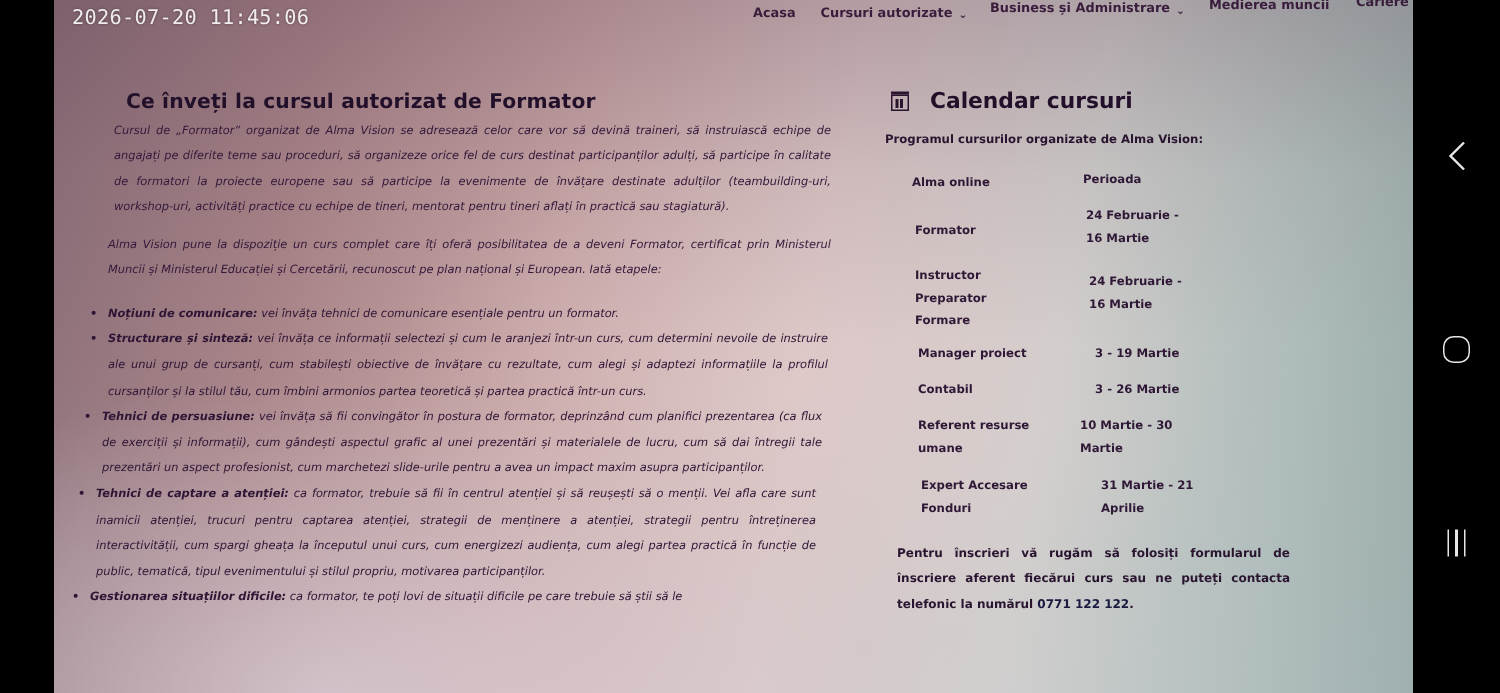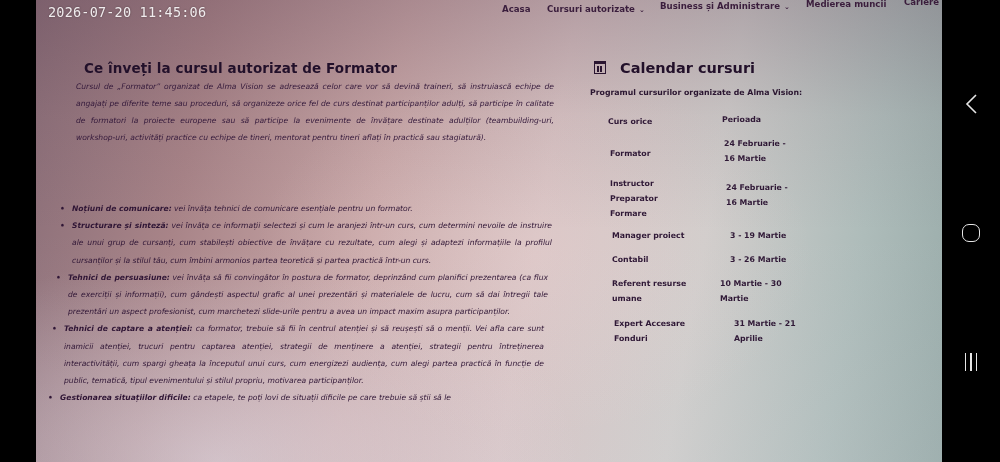--- a/index.html
+++ b/index.html
@@ -92,53 +92,54 @@
     </div>
     <div class="nav-item" style="left:402px; top:-7px;">
       <span>Cariere</span>
     </div>
   </nav>
 
   <h1 class="main-title">Ce înveți la cursul autorizat de Formator</h1>
 
   <p class="para" style="top:78px;">Cursul de „Formator” organizat de Alma Vision se adresează celor care vor să devină traineri, să instruiască echipe de angajați pe diferite teme sau proceduri, să organizeze orice fel de curs destinat participanților adulți, să participe în calitate de formatori la proiecte europene sau să participe la evenimente de învățare destinate adulților (teambuilding-uri, workshop-uri, activități practice cu echipe de tineri, mentorat pentru tineri aflați în practică sau stagiatură).</p>
 
+  <p class="para" style="top:154px; left:22px; width:496px; padding-left:14px;">Alma Vision pune la dispoziție un curs complet care îți oferă posibilitatea de a deveni Formator, certificat prin Ministerul Muncii și Ministerul Educației și Cercetării, recunoscut pe plan național și European. Iată etapele:</p>
 
   <div class="bullets" style="top:200px;">
     <div class="bullet">
       <span class="dot">•</span>
       <span class="term">Noțiuni de comunicare:</span><span> vei învăța tehnici de comunicare esențiale pentru un formator.</span>
     </div>
     <div class="bullet">
       <span class="dot">•</span>
       <span class="term">Structurare și sinteză:</span><span> vei învăța ce informații selectezi și cum le aranjezi într-un curs, cum determini nevoile de instruire ale unui grup de cursanți, cum stabilești obiective de învățare cu rezultate, cum alegi și adaptezi informațiile la profilul cursanților și la stilul tău, cum îmbini armonios partea teoretică și partea practică într-un curs.</span>
     </div>
     <div class="bullet" style="left:-4px;">
       <span class="dot">•</span>
       <span class="term">Tehnici de persuasiune:</span><span> vei învăța să fii convingător în postura de formator, deprinzând cum planifici prezentarea (ca flux de exerciții și informații), cum gândești aspectul grafic al unei prezentări și materialele de lucru, cum să dai întregii tale prezentări un aspect profesionist, cum marchetezi slide-urile pentru a avea un impact maxim asupra participanților.</span>
     </div>
     <div class="bullet" style="left:-8px;">
       <span class="dot">•</span>
       <span class="term">Tehnici de captare a atenției:</span><span> ca formator, trebuie să fii în centrul atenției și să reușești să o menții. Vei afla care sunt inamicii atenției, trucuri pentru captarea atenției, strategii de menținere a atenției, strategii pentru întreținerea interactivității, cum spargi gheața la începutul unui curs, cum energizezi audiența, cum alegi partea practică în funcție de public, tematică, tipul evenimentului și stilul propriu, motivarea participanților.</span>
     </div>
     <div class="bullet" style="left:-12px;">
       <span class="dot">•</span>
-      <span class="term">Gestionarea situațiilor dificile:</span><span> ca etapele, te poți lovi de situații dificile pe care trebuie să știi să le</span>
+      <span class="term">Gestionarea situațiilor dificile:</span><span> ca formator, te poți lovi de situații dificile pe care trebuie să știi să le</span>
     </div>
   </div>
 
   <div class="cal-header">
     <span class="cal-icon"></span>
     <h2 class="cal-title">Calendar cursuri</h2>
   </div>
 
   <p class="cal-intro">Programul cursurilor organizate de Alma Vision:</p>
 
   <div class="cal-table">
-    <div class="cal-cell" style="left:0px; top:0px;">Curs orice</div>
+    <div class="cal-cell" style="left:0px; top:0px;">Alma online</div>
     <div class="cal-cell" style="left:114px; top:-2px;">Perioada</div>
 
     <div class="cal-cell" style="left:2px; top:32px;">Formator</div>
     <div class="cal-cell" style="left:116px; top:22px;">
       <div>24 Februarie -</div>
       <div>16 Martie</div>
     </div>
 
     <div class="cal-cell" style="left:2px; top:62px;">
       <div>Instructor</div>
@@ -168,20 +169,23 @@
     <div class="cal-cell" style="left:6px; top:202px;">
       <div>Expert Accesare</div>
       <div>Fonduri</div>
     </div>
     <div class="cal-cell" style="left:126px; top:202px;">
       <div>31 Martie - 21</div>
       <div>Aprilie</div>
     </div>
   </div>
 
+  <p class="cal-footer">
+    <span>Pentru înscrieri vă rugăm să folosiți formularul de înscriere aferent fiecărui curs sau ne puteți contacta telefonic la numărul </span><span class="phone">0771 122 122</span><span>.</span>
+  </p>
 </div>
 
 <div class="navbar">
   <div class="nav-btn nav-back">
     <svg width="14" height="22" viewBox="0 0 14 22">
       <polyline points="12,2 3,11 12,20" fill="none" stroke="#e6e6e6" stroke-width="1.6"></polyline>
     </svg>
   </div>
   <div class="nav-btn nav-home">
     <span class="home-shape"></span>

